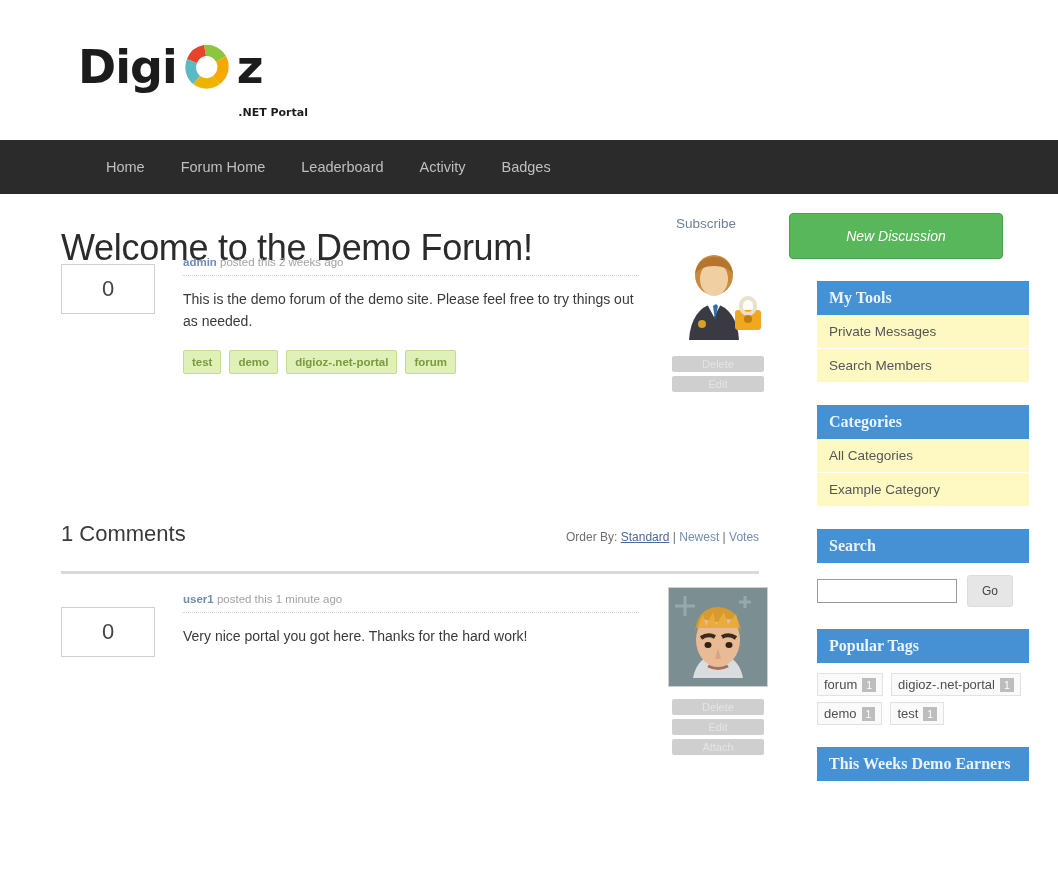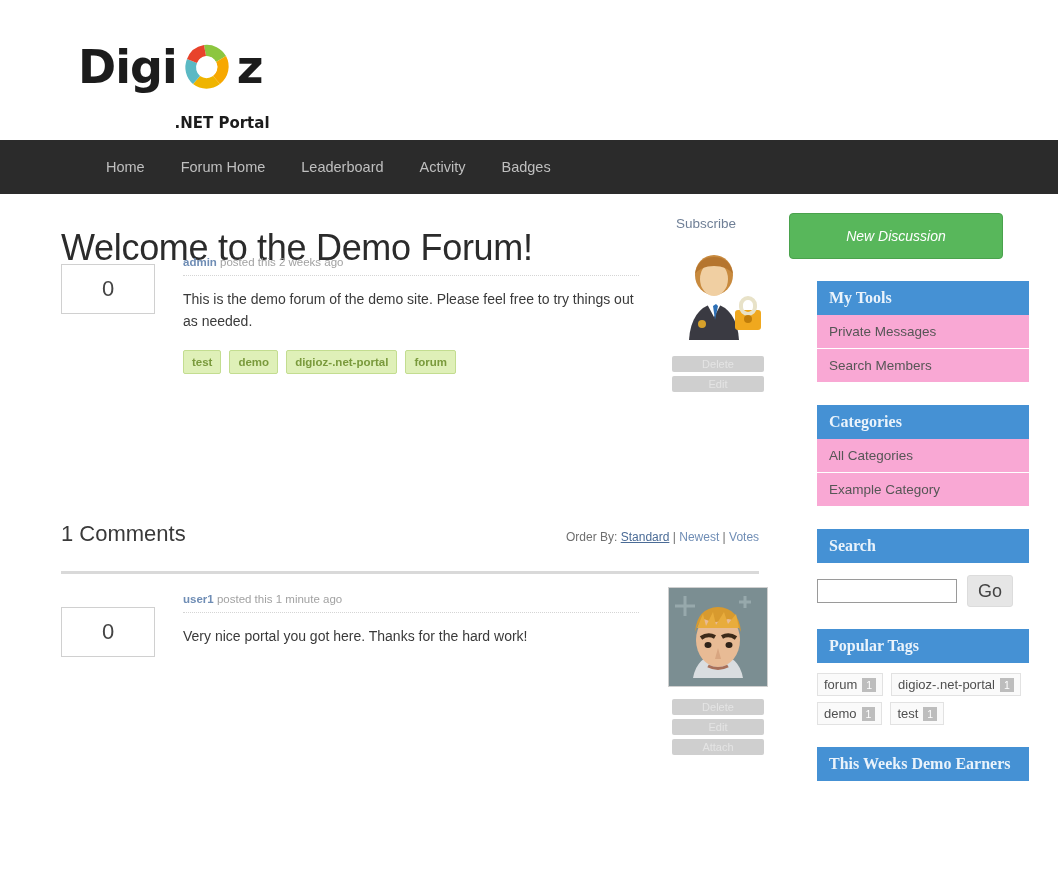--- a/index.html
+++ b/index.html
@@ -11,21 +11,21 @@
   }
   .page{position:relative;width:1058px;height:877px;}
 
   
   .header{height:140px;background:#fff;position:relative;border-radius:27px;}
   .logo{position:absolute;left:78px;top:38px;width:230px;height:88px;}
   .logo-text{font-family:"DejaVu Sans", sans-serif;font-weight:bold;font-size:46px;color:#1c1c1c;letter-spacing:-1px;line-height:58px;}
   .logo-row{display:flex;align-items:center;height:58px;}
   .logo-swirl{width:58px;height:58px;position:relative;margin:0 1px;}
   .logo-swirl svg{display:block;}
-  .logo-sub{font-family:"DejaVu Sans", sans-serif;font-weight:bold;font-size:15px;color:#1c1c1c;text-align:center;margin-top:18px;padding-left:58px;}
+  .logo-sub{font-family:"DejaVu Sans", sans-serif;font-weight:bold;font-size:11px;color:#1c1c1c;text-align:right;margin-top:10px;padding-left:58px;}
 
   
   .navbar{height:54px;background:#2b2b2b;width:1058px;display:flex;align-items:center;}
   .navlist{display:flex;align-items:center;margin-left:88px;}
   .navitem{color:#bfbfbf;font-size:14.5px;padding:8px 18px;cursor:pointer;text-decoration:none;line-height:54px;}
   .main{width:770px;position:relative;}
 
   
   .title-row{position:relative;height:62px;}
   .page-title{position:absolute;left:61px;top:8px;font-size:36px;font-weight:normal;color:#2b2b2b;line-height:44px;letter-spacing:-0.3px;}
@@ -57,26 +57,26 @@
   .orderby a{color:#6f8db5;text-decoration:none;}
   .orderby a.sel{text-decoration:underline;color:#4a6b96;}
   .hr-thick{position:absolute;left:61px;top:50px;width:698px;height:3px;background:#d9d9d9;}
 
   
   .sb-new{width:212px;height:44px;background:#58b75b;border:1px solid #4aa24d;border-radius:4px;color:#fff;
           font-size:14px;display:flex;align-items:center;justify-content:center;cursor:pointer;margin-bottom:22px;font-style:italic;}
   .panel{width:212px;margin-bottom:22px;padding-left:28px;}
   .panel-head{height:34px;background:#4591d4;color:#eaf3fb;font-family:"Liberation Serif",serif;font-weight:bold;
               font-size:16px;display:flex;align-items:center;padding-left:12px;box-sizing:border-box;}
-  .panel-item{height:34px;background:#f9a8d4;color:#565656;font-size:13.5px;display:flex;align-items:center;
+  .panel-item{height:34px;background:#fef9c3;color:#565656;font-size:13.5px;display:flex;align-items:center;
               padding-left:12px;box-sizing:border-box;border-bottom:1px solid #fff;cursor:pointer;}
   .search-body{padding-top:12px;display:flex;align-items:center;gap:10px;}
   .search-input{width:140px;height:24px;border:1px solid #9a9a9a;background:#fff;box-sizing:border-box;}
   .go-btn{width:44px;height:30px;background:#e6e6e6;border:1px solid #dcdcdc;border-radius:3px;color:#444;
-          font-size:18px;display:flex;align-items:center;justify-content:center;cursor:pointer;}
+          font-size:12px;display:flex;align-items:center;justify-content:center;cursor:pointer;}
   .tags-body{padding-top:10px;display:flex;flex-wrap:wrap;gap:6px 8px;width:230px;}
   .ptag{display:flex;align-items:center;gap:5px;border:1px solid #e2e2e2;background:#fafafa;padding:3px 6px;
         font-size:13px;color:#4f4f4f;cursor:pointer;}
   .ptag .cnt{background:#bdbdbd;color:#fff;font-size:10.5px;padding:1px 4px;line-height:12px;}
   .sidebar-wrap{position:absolute;left:789px;top:213px;width:212px;}
 </style>
 </head>
 <body>
 
 <div class="page">

